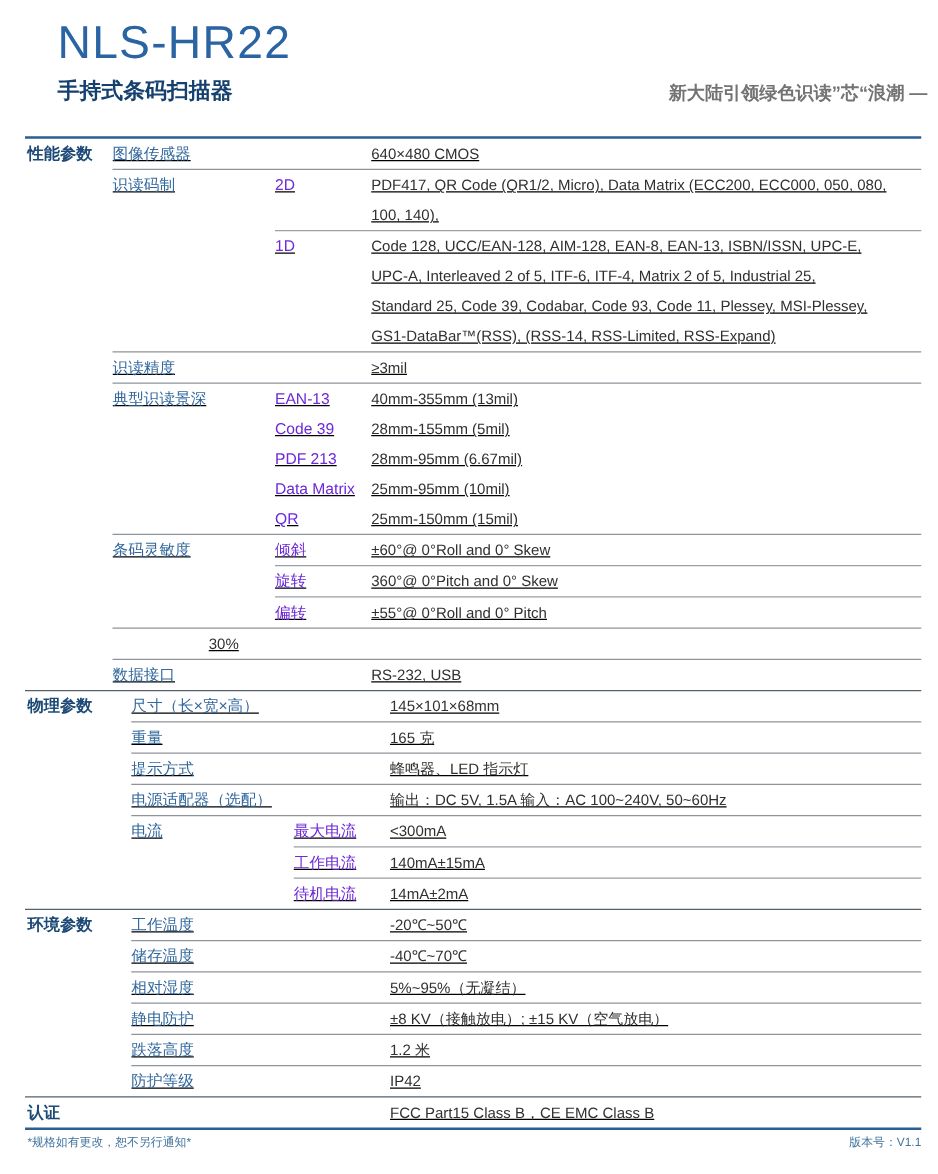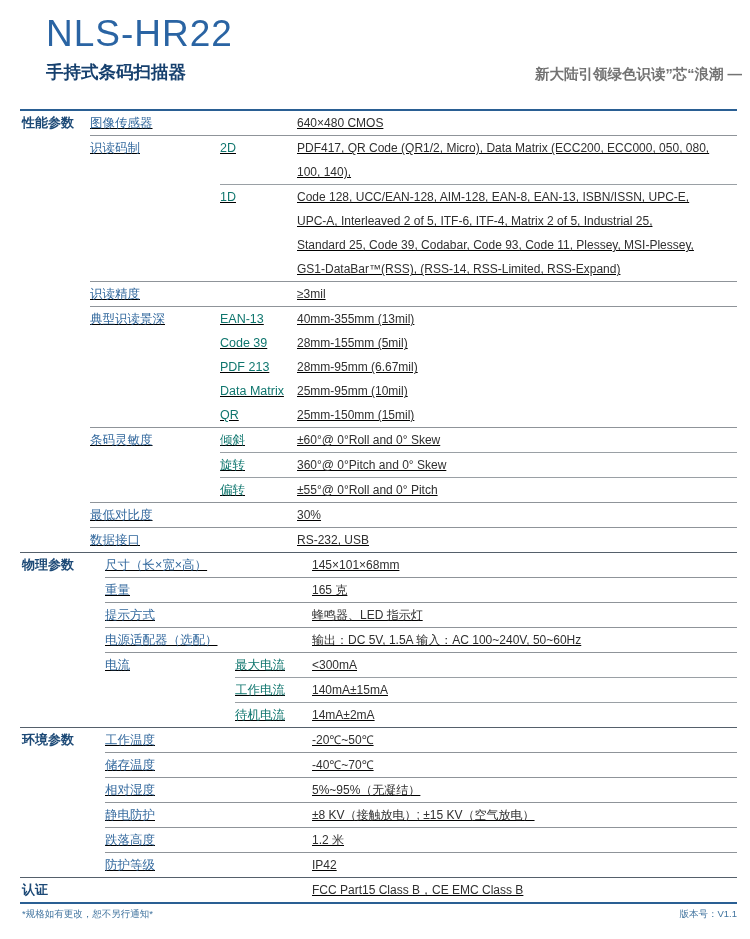--- a/index.html
+++ b/index.html
@@ -26,21 +26,21 @@
   }
   .sec { display:flex; }
   .sec + .sec { border-top:1px solid #55606b;gap:15px; }
   .sec-col { flex:0 0 70px; padding-left:2px; }
   .sec-title { line-height:24px; font-weight:bold; font-size:13px; color:#1c4976; }
   .sec-rows { flex:1; min-width:0; }
   .row { display:flex;text-decoration:underline; }
   .row.hb { border-bottom:1px solid #8f9499; }
   .c-label { flex:0 0 130px; font-size:12.5px; color:#32689d; line-height:24px;
              white-space:nowrap; overflow:hidden; }
-  .c-sub { flex:0 0 77px; font-size:12.5px; color:#0f766e; line-height:24px;
+  .c-sub { flex:0 0 77px; font-size:12.5px; color:#6d28d9; line-height:24px;
            white-space:nowrap; }
   .c-value { flex:1; min-width:0; font-size:12px; color:#303030; line-height:24px;
              white-space:nowrap; }
   .gcol { flex:1; min-width:0; display:flex; flex-direction:column; }
   .srow { display:flex; }
   .srow.hb { border-bottom:1px solid #9aa0a5; }
   .vl { line-height:24px; white-space:nowrap; }
 
   .foot {
     display:flex; justify-content:space-between;
@@ -132,21 +132,20 @@
               <div class="c-sub">旋转</div>
               <div class="c-value">360°@ 0°Pitch and 0° Skew</div>
             </div>
             <div class="srow">
               <div class="c-sub">偏转</div>
               <div class="c-value">±55°@ 0°Roll and 0° Pitch</div>
             </div>
           </div>
         </div>
         <div class="row hb">
-          <div class="c-label">最低对比度</div>
           <div class="c-sub"></div>
           <div class="c-value">30%</div>
         </div>
         <div class="row">
           <div class="c-label">数据接口</div>
           <div class="c-sub"></div>
           <div class="c-value">RS-232, USB</div>
         </div>
       </div>
     </div>

